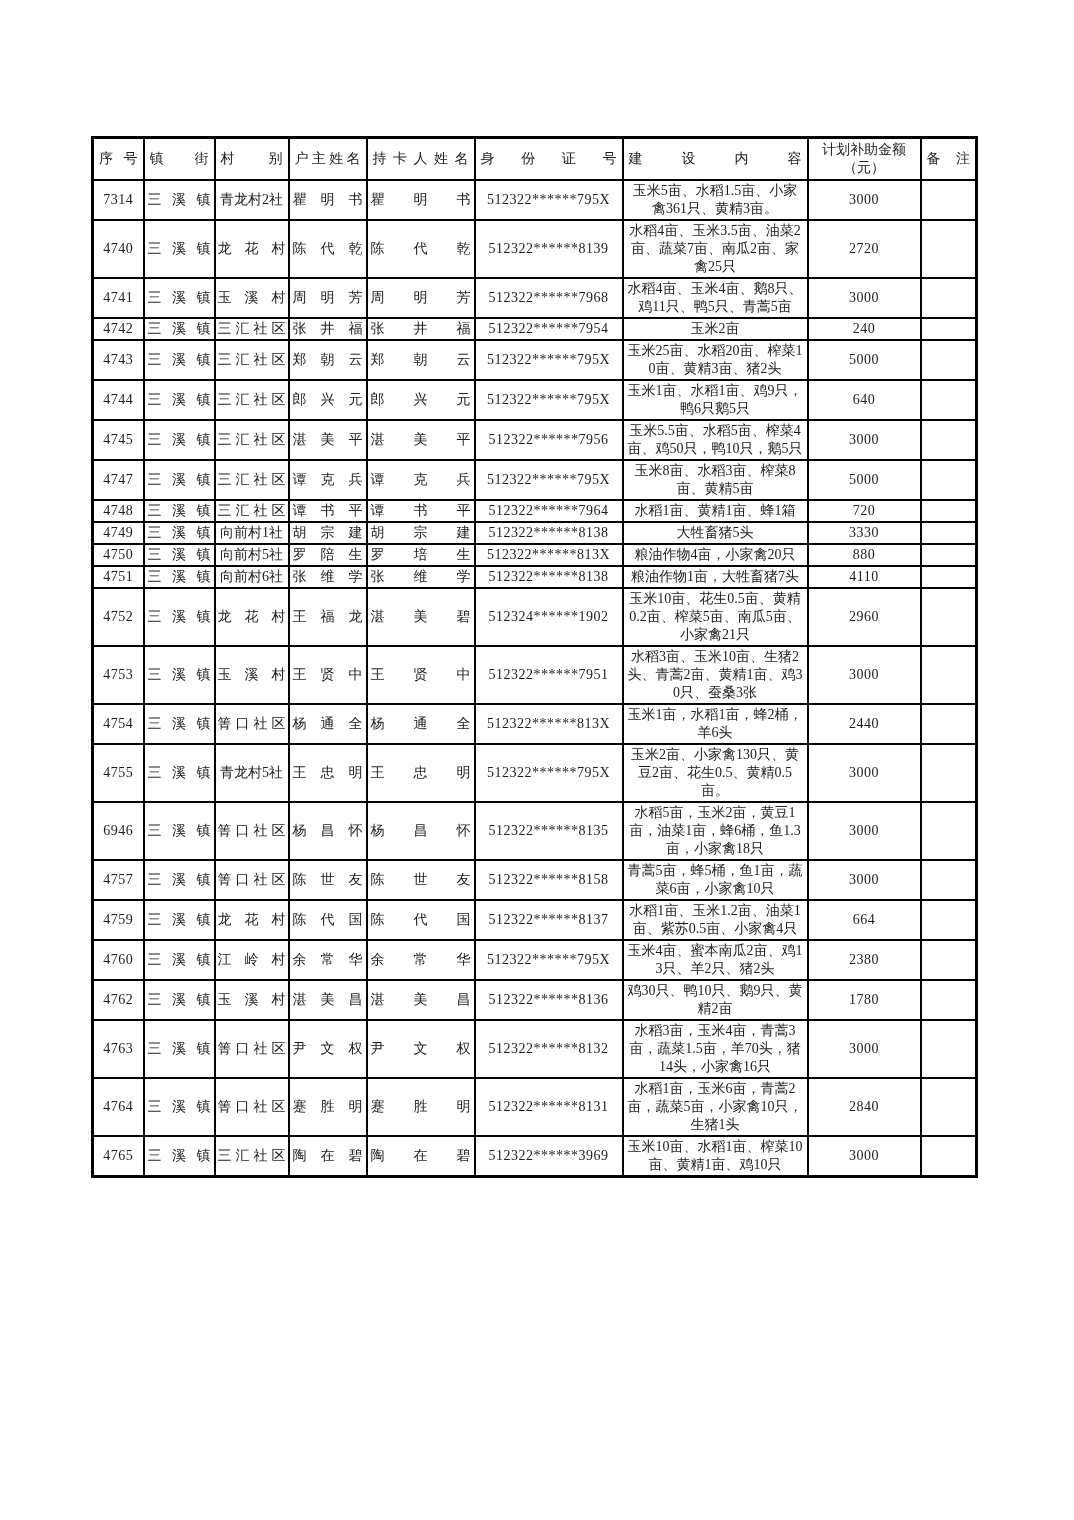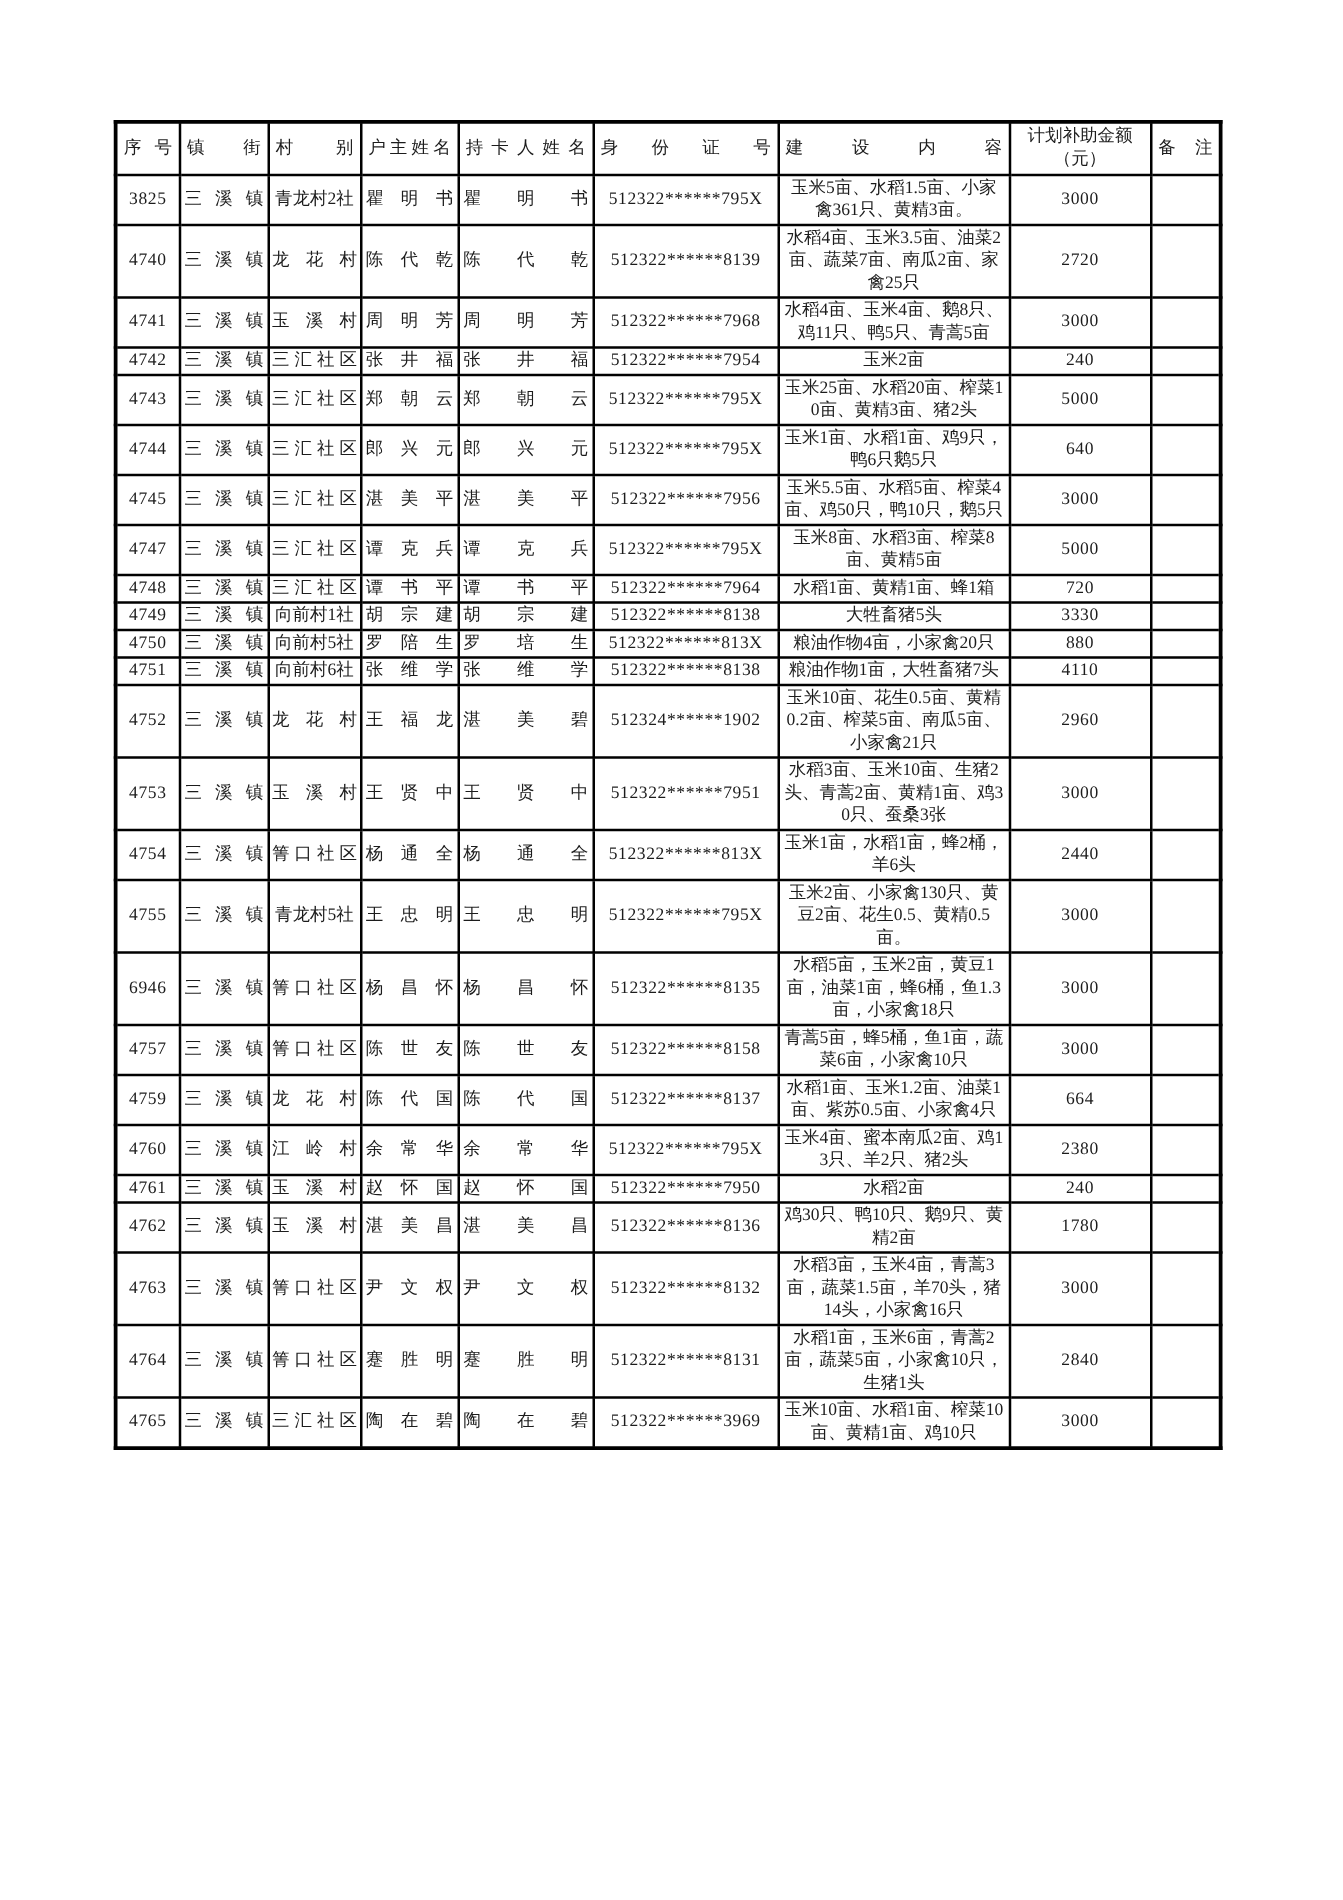--- a/index.html
+++ b/index.html
@@ -8,20 +8,21 @@
     background: #ffffff;
   }
   body {
     width: 1074px;
     height: 1520px;
     font-family: "Liberation Serif", "DejaVu Serif", serif;
     color: #1c1c1c;
   }
   .page {
     padding: 96px 0 0 91px;
+    margin-top: 40px;
   }
   table.subsidy-table {
     border-collapse: collapse;
     table-layout: fixed;
     width: 884px;
     border: 3px solid #000;
   }
   th, td {
     border: 2px solid #000;
     font-weight: normal;
@@ -70,21 +71,21 @@
         <th class="dist">户主姓名</th>
         <th class="dist">持卡人姓名</th>
         <th class="dist">身份证号</th>
         <th class="dist">建设内容</th>
         <th>计划补助金额（元）</th>
         <th class="dist">备注</th>
       </tr>
     </thead>
     <tbody>
         <tr>
-    <td class="c-no">3825</td>
+    <td class="c-no">7314</td>
     <td class="c-town dist">三溪镇</td>
     <td class="c-village">青龙村2社</td>
     <td class="c-name dist">瞿明书</td>
     <td class="c-card dist">瞿明书</td>
     <td class="c-id">512322******795X</td>
     <td class="c-content">玉米5亩、水稻1.5亩、小家禽361只、黄精3亩。</td>
     <td class="c-amount">3000</td>
     <td class="c-note"></td>
   </tr>
         <tr>
@@ -290,31 +291,20 @@
     <td class="c-town dist">三溪镇</td>
     <td class="c-village dist">江岭村</td>
     <td class="c-name dist">余常华</td>
     <td class="c-card dist">余常华</td>
     <td class="c-id">512322******795X</td>
     <td class="c-content">玉米4亩、蜜本南瓜2亩、鸡13只、羊2只、猪2头</td>
     <td class="c-amount">2380</td>
     <td class="c-note"></td>
   </tr>
         <tr>
-    <td class="c-no">4761</td>
-    <td class="c-town dist">三溪镇</td>
-    <td class="c-village dist">玉溪村</td>
-    <td class="c-name dist">赵怀国</td>
-    <td class="c-card dist">赵怀国</td>
-    <td class="c-id">512322******7950</td>
-    <td class="c-content">水稻2亩</td>
-    <td class="c-amount">240</td>
-    <td class="c-note"></td>
-  </tr>
-        <tr>
     <td class="c-no">4762</td>
     <td class="c-town dist">三溪镇</td>
     <td class="c-village dist">玉溪村</td>
     <td class="c-name dist">湛美昌</td>
     <td class="c-card dist">湛美昌</td>
     <td class="c-id">512322******8136</td>
     <td class="c-content">鸡30只、鸭10只、鹅9只、黄精2亩</td>
     <td class="c-amount">1780</td>
     <td class="c-note"></td>
   </tr>

